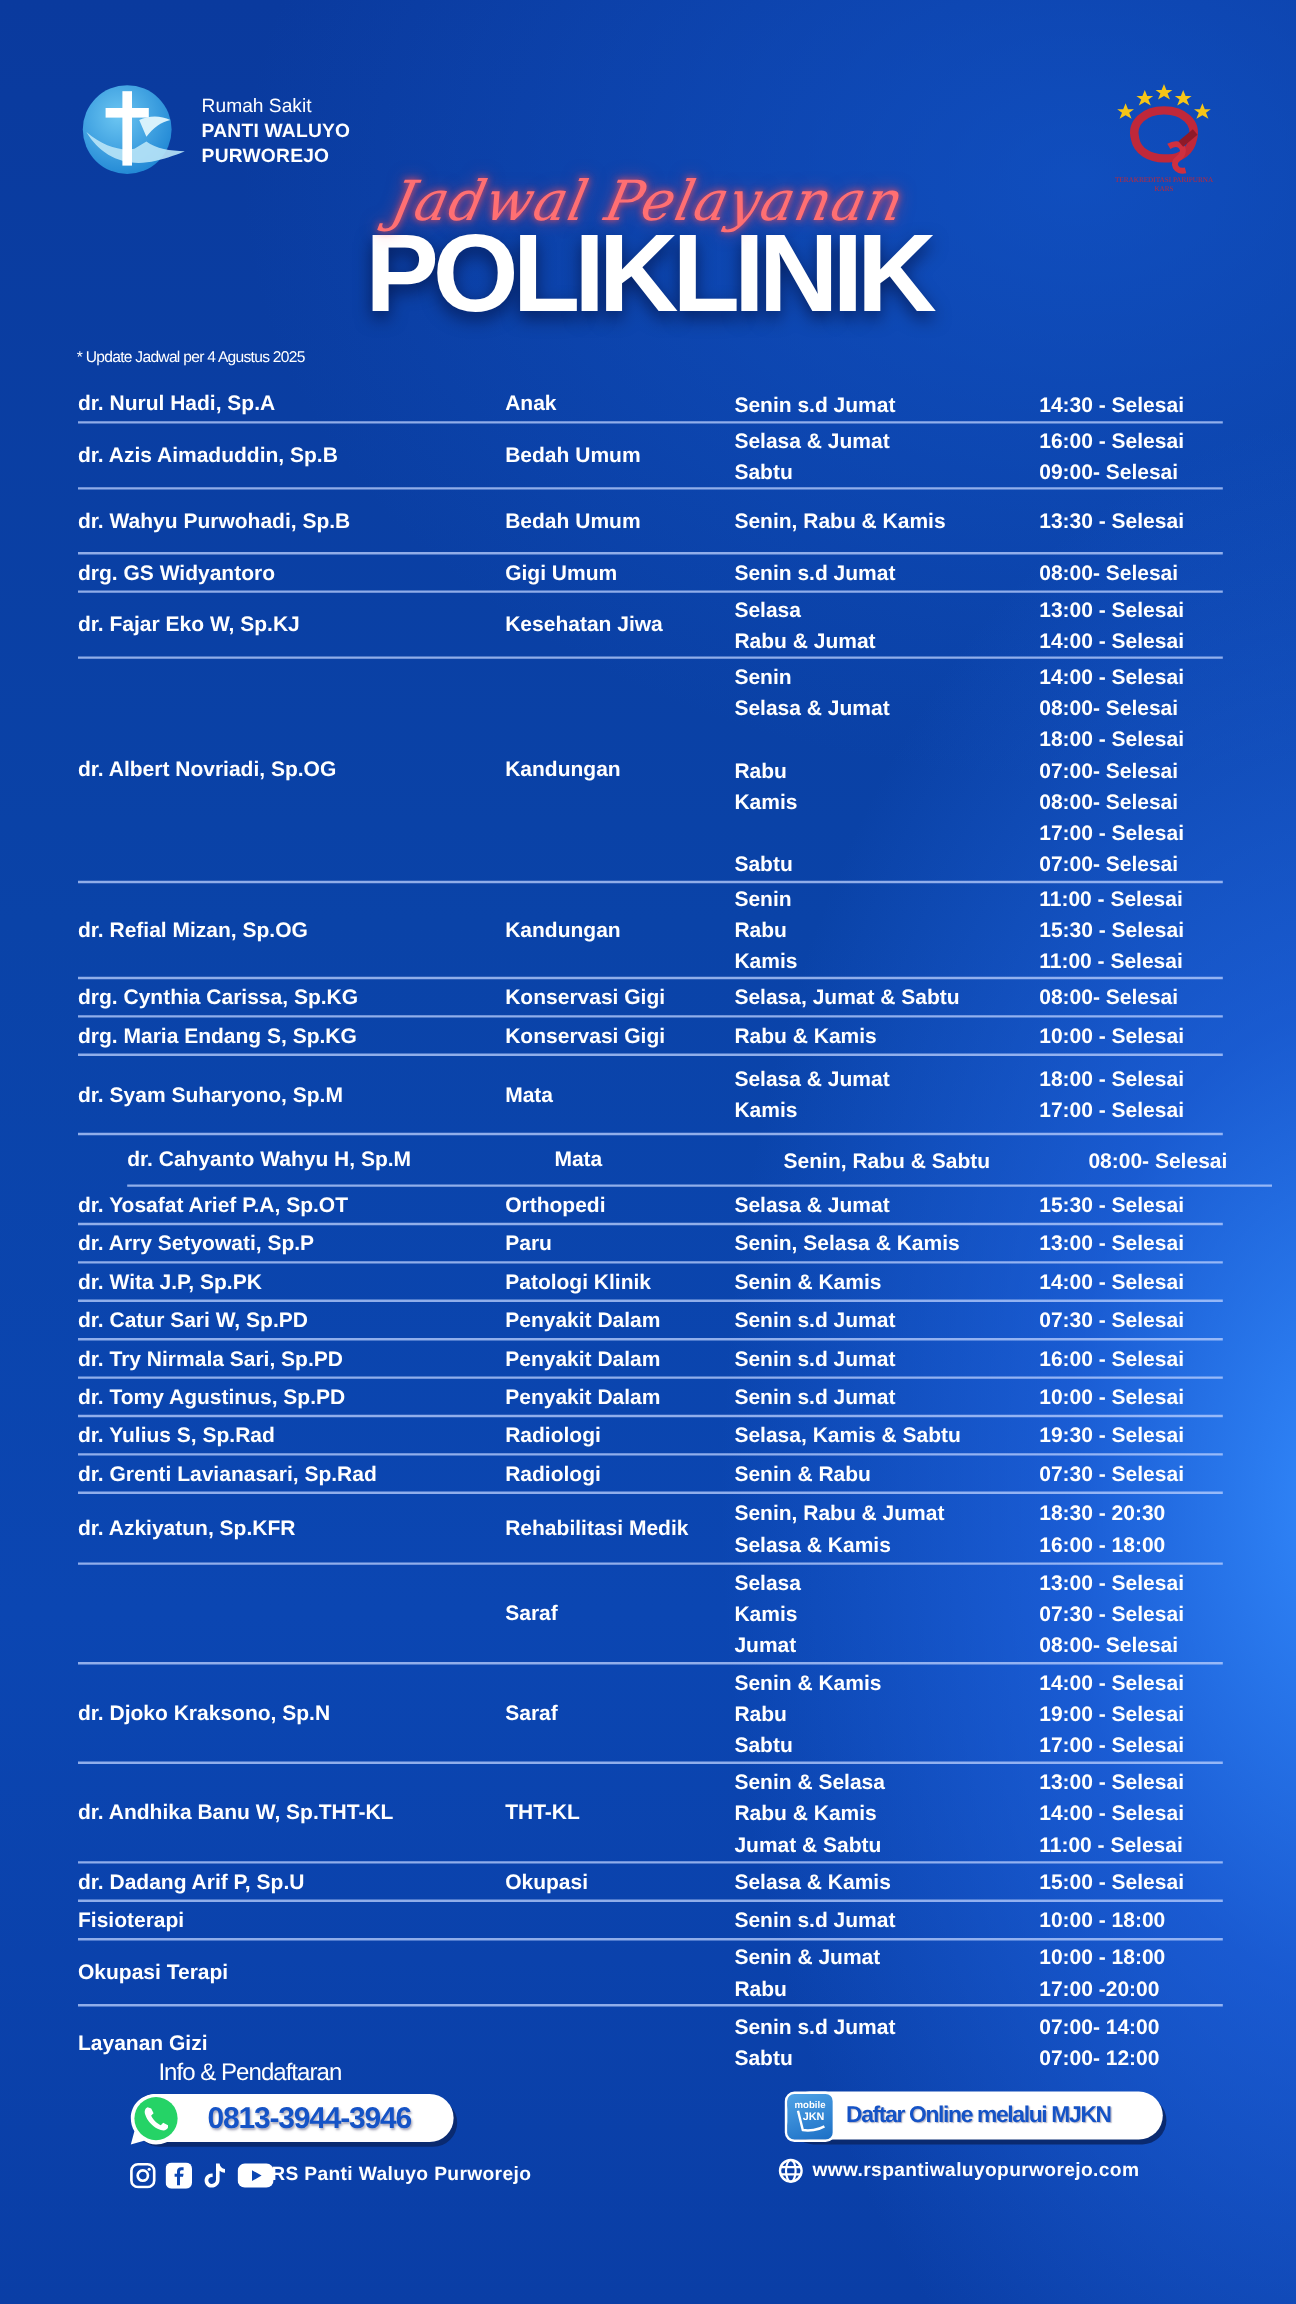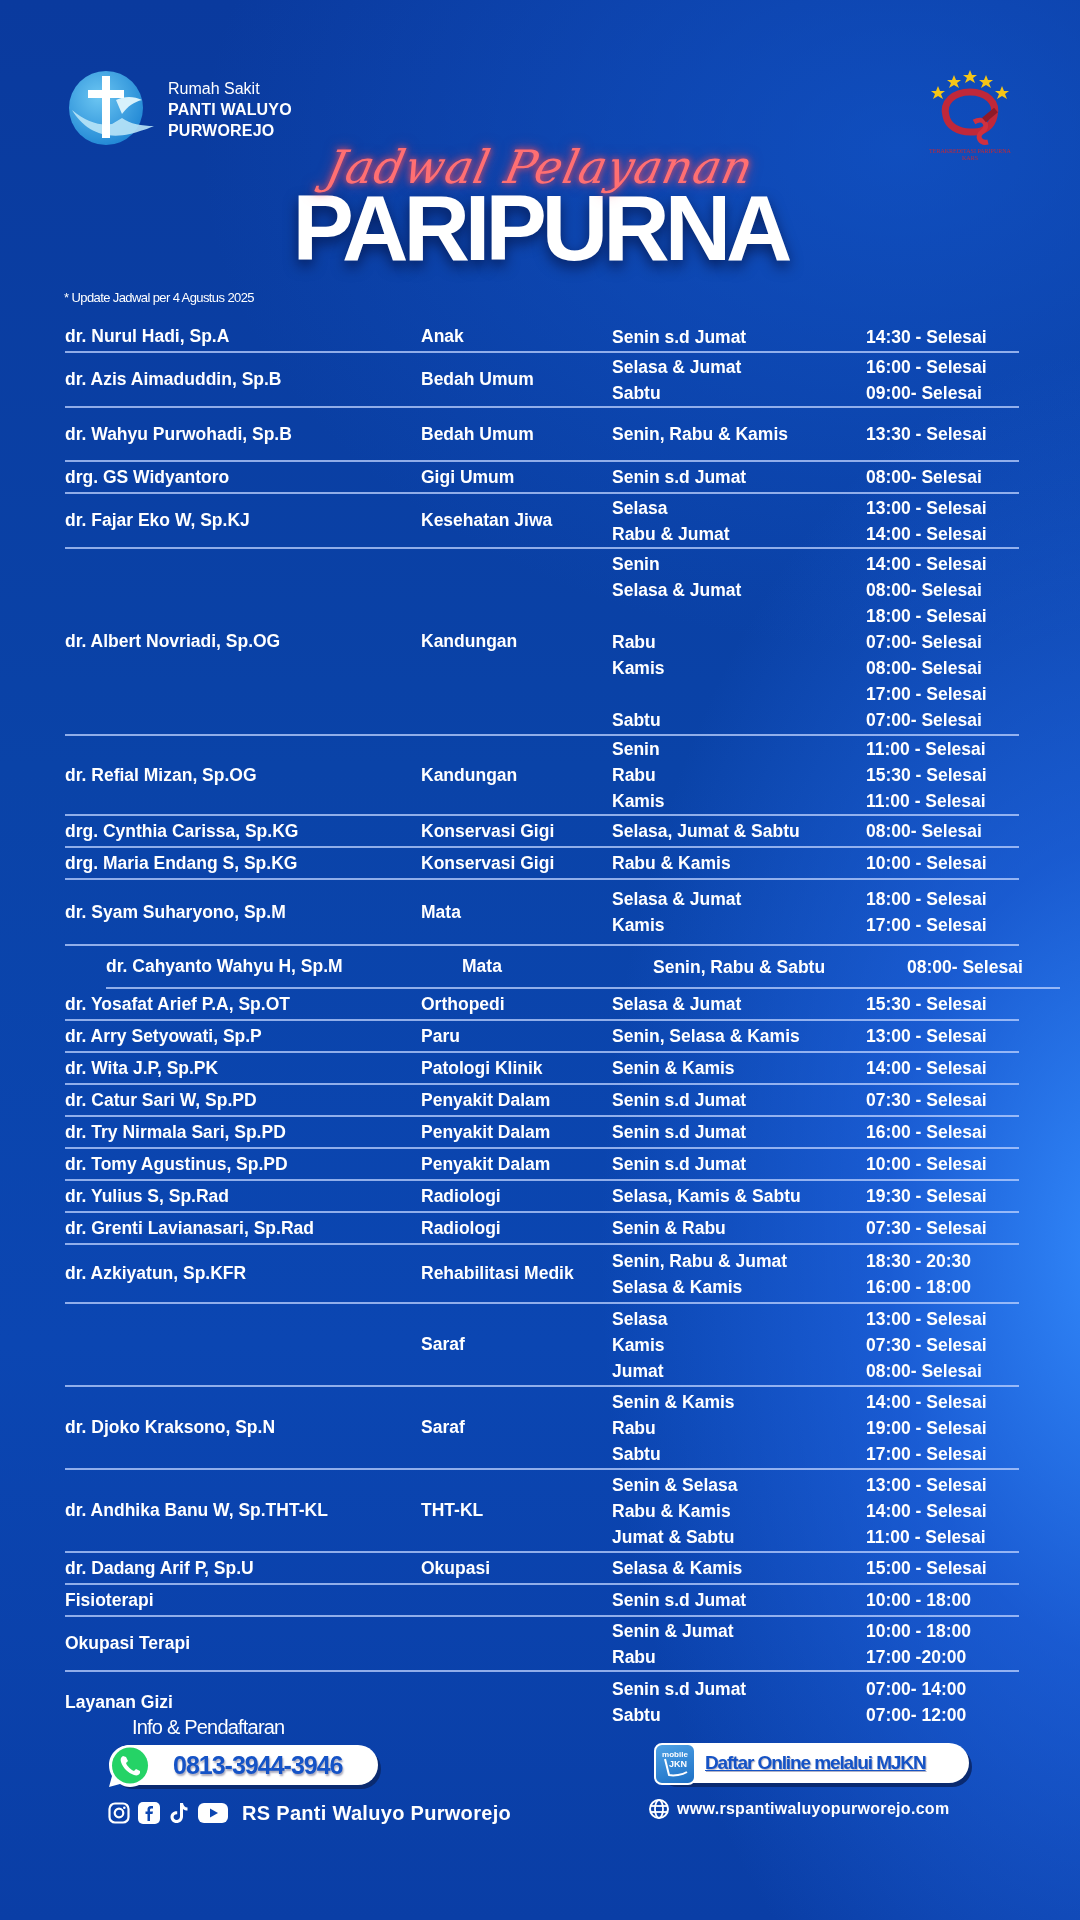--- a/index.html
+++ b/index.html
@@ -32,24 +32,24 @@
   .c-spec{left:356px;}
   .c-days{left:547px;flex-direction:column;align-items:flex-start;justify-content:center;}
   .c-time{left:801px;flex-direction:column;align-items:flex-start;justify-content:center;}
   .sub{height:26px;line-height:26px;display:block;}
   
   .info-label{left:132px;top:1716px;font-size:20px;letter-spacing:-0.8px;}
   .phone-pill{left:110px;top:1745px;width:268px;height:40px;border-radius:20px;background:#fff;box-shadow:3px 4px 0 #0a2a70;}
   .phone-text{left:173px;top:1747px;font-size:25px;font-weight:700;color:#1553c6;letter-spacing:-1px;line-height:36px;text-shadow:1px 2px 2px rgba(0,0,60,0.35);}
   .wa-icon{left:106px;top:1742px;width:48px;height:48px;}
   .social-row{left:108px;top:1800px;height:26px;display:flex;align-items:center;gap:8px;}
-  .social-name{left:242px;top:1800px;font-size:20px;font-weight:700;line-height:26px;letter-spacing:0.3px;}
+  .social-name{left:226px;top:1800px;font-size:16px;font-weight:700;line-height:26px;letter-spacing:0.3px;}
   .mjkn-pill{left:655px;top:1743px;width:314px;height:40px;border-radius:20px;background:#fff;box-shadow:3px 4px 0 #0a2a70;}
   .mjkn-icon{left:654px;top:1743px;width:42px;height:42px;border-radius:8px;background:linear-gradient(160deg,#4fa3e6,#1c6fc5);border:2px solid #fff;box-sizing:border-box;}
-  .mjkn-text{left:705px;top:1745px;font-size:19px;font-weight:700;color:#1553c6;letter-spacing:-1.1px;line-height:36px;text-shadow:1px 1px 1px rgba(0,0,60,0.3);text-decoration:underline;}
+  .mjkn-text{left:705px;top:1745px;font-size:19px;font-weight:700;color:#1553c6;letter-spacing:-1.1px;line-height:36px;text-shadow:1px 1px 1px rgba(0,0,60,0.3);}
   .web-icon{left:648px;top:1798px;width:22px;height:22px;}
   .web-text{left:677px;top:1797px;font-size:16px;font-weight:700;line-height:24px;letter-spacing:0.3px;}
 </style>
 </head>
 <body>
 
 <div class="abs logo-left">
   <svg width="92" height="78" viewBox="0 0 92 78">
     <defs>
       <radialGradient id="lg" cx="40%" cy="35%" r="70%">
@@ -80,21 +80,21 @@
       <polygon points="78,20 80,25 85,25 81,28 83,33 78,30 73,33 75,28 71,25 76,25"></polygon>
     </g>
     <path d="M22 50 C 18 36, 30 26, 46 26 C 62 26, 74 36, 70 50 C 68 60, 60 66, 50 66 L 46 66 C 34 66, 24 60, 22 50 Z" fill="none" stroke="#c0283a" stroke-width="7"></path>
     <path d="M50 56 C 60 50, 66 60, 58 66 C 52 70, 56 78, 64 76" fill="none" stroke="#d0303f" stroke-width="5"></path>
     <path d="M60 54 L 72 44" stroke="#8e1a28" stroke-width="6"></path>
   </svg>
   <div class="kars-text">TERAKREDITASI PARIPURNA KARS</div>
 </div>
 
 <div class="abs title-script">Jadwal Pelayanan</div>
-<div class="abs title-main">PARIPURNA</div>
+<div class="abs title-main">POLIKLINIK</div>
 <div class="abs update-note">* Update Jadwal per 4 Agustus 2025</div>
 
 <div class="table" id="schedTable">
     <div class="row" style="height: 31px;">
       <div class="cell c-name">dr. Nurul Hadi, Sp.A</div>
       <div class="cell c-spec">Anak</div>
       <div class="cell c-days">
         <span class="sub">Senin s.d Jumat</span>
       </div>
       <div class="cell c-time">

